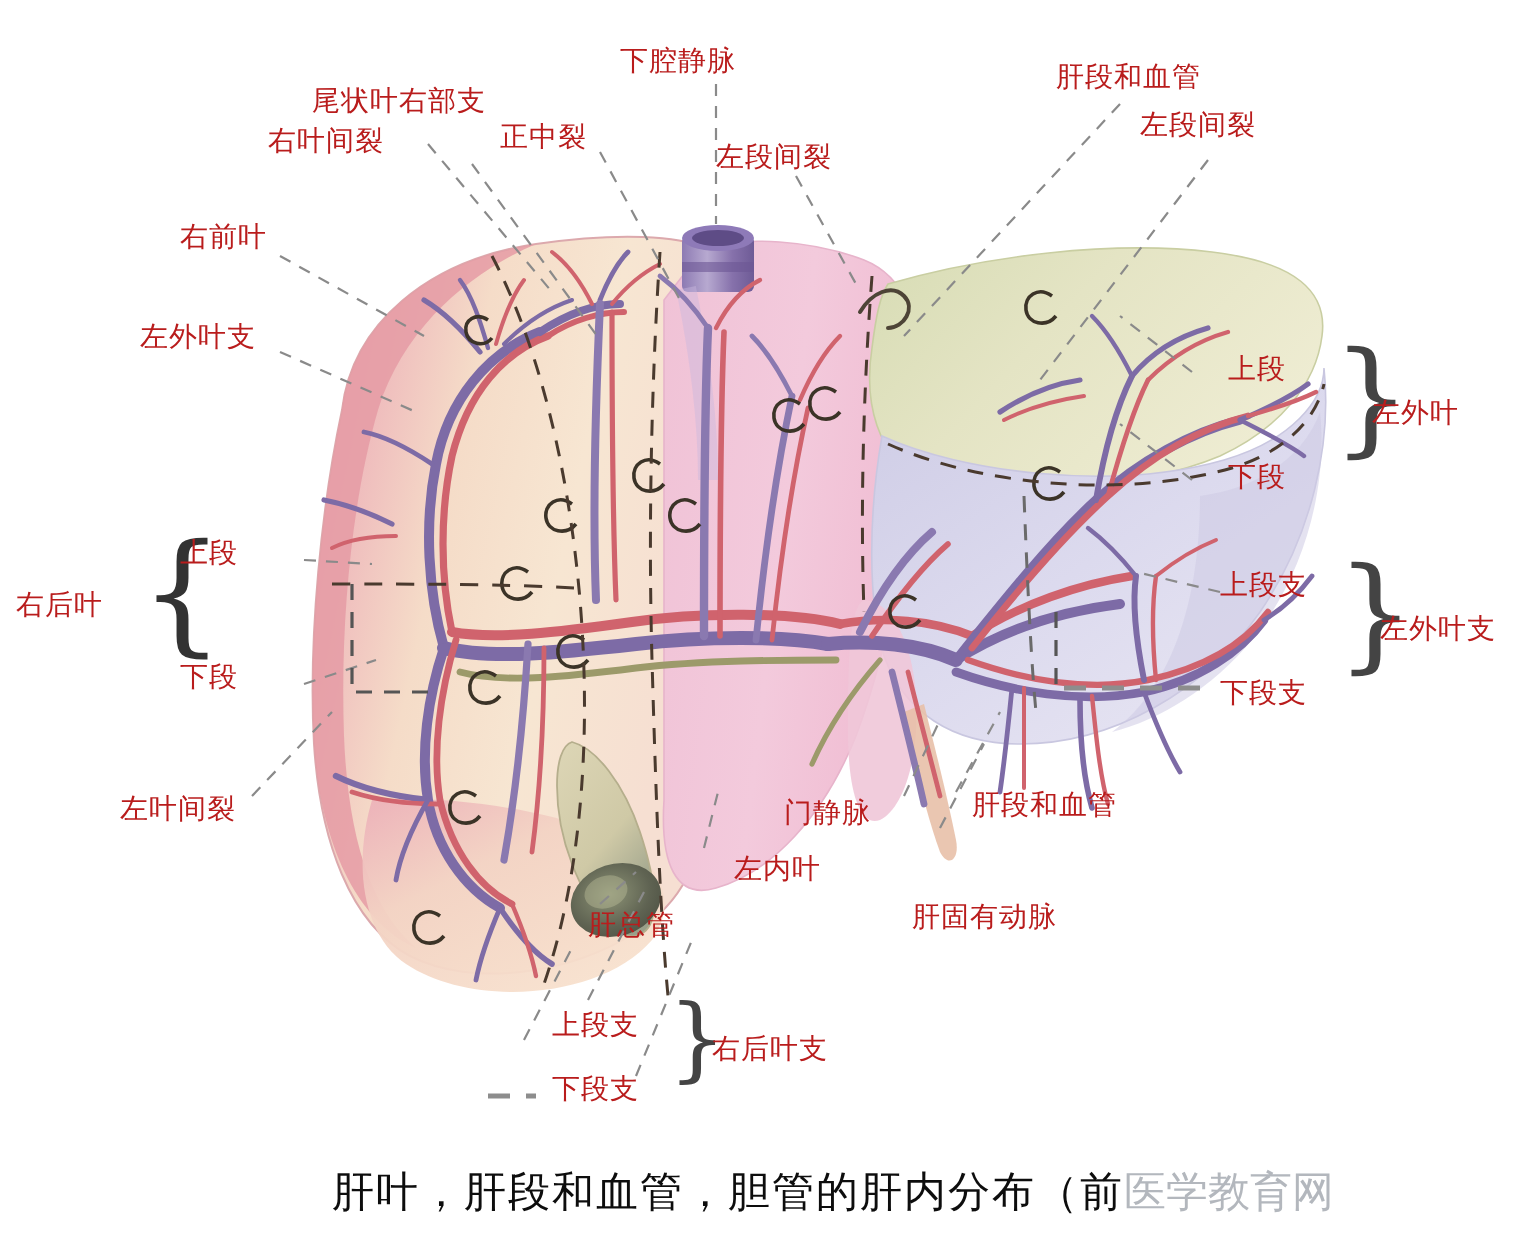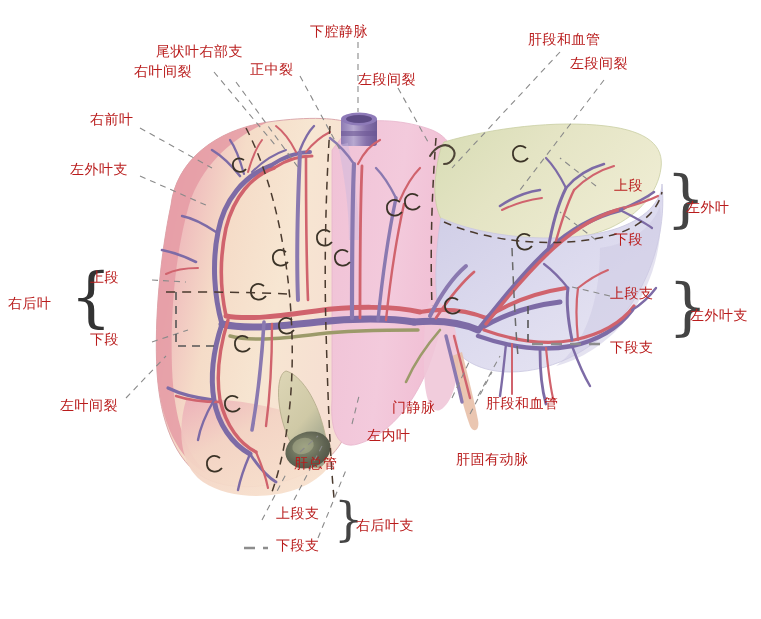--- a/index.html
+++ b/index.html
@@ -324,14 +324,17 @@
   <div class="lbl" style="left:456px;top:452px;">肝固有动脉</div>
   <div class="lbl" style="left:348px;top:428px;margin-left:19px;">左内叶</div>
   <div class="lbl" style="left:294px;top:456px;">肝总管</div>
 
   <div class="lbl" style="left:276px;top:506px;">上段支</div>
   <div class="lbl" style="left:276px;top:538px;">下段支</div>
   <div class="brace" style="left:334px;top:498px;font-size:46px;line-height:0.95;
        font-family:'DejaVu Serif',serif;color:#444;">}</div>
   <div class="lbl" style="left:356px;top:518px;">右后叶支</div>
 
+  <div class="caption" style="left:166px;top:582px;">
+    <span>肝叶，肝段和血管，胆管的肝内分布（前</span><span class="wmark">医学教育网</span>
+  </div>
 
 </div>
 
 </body></html>

